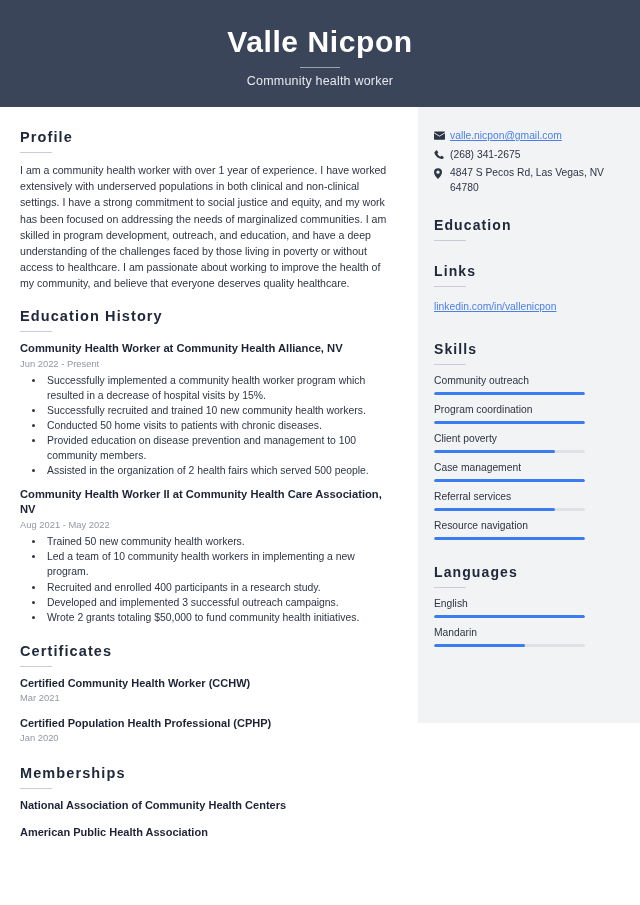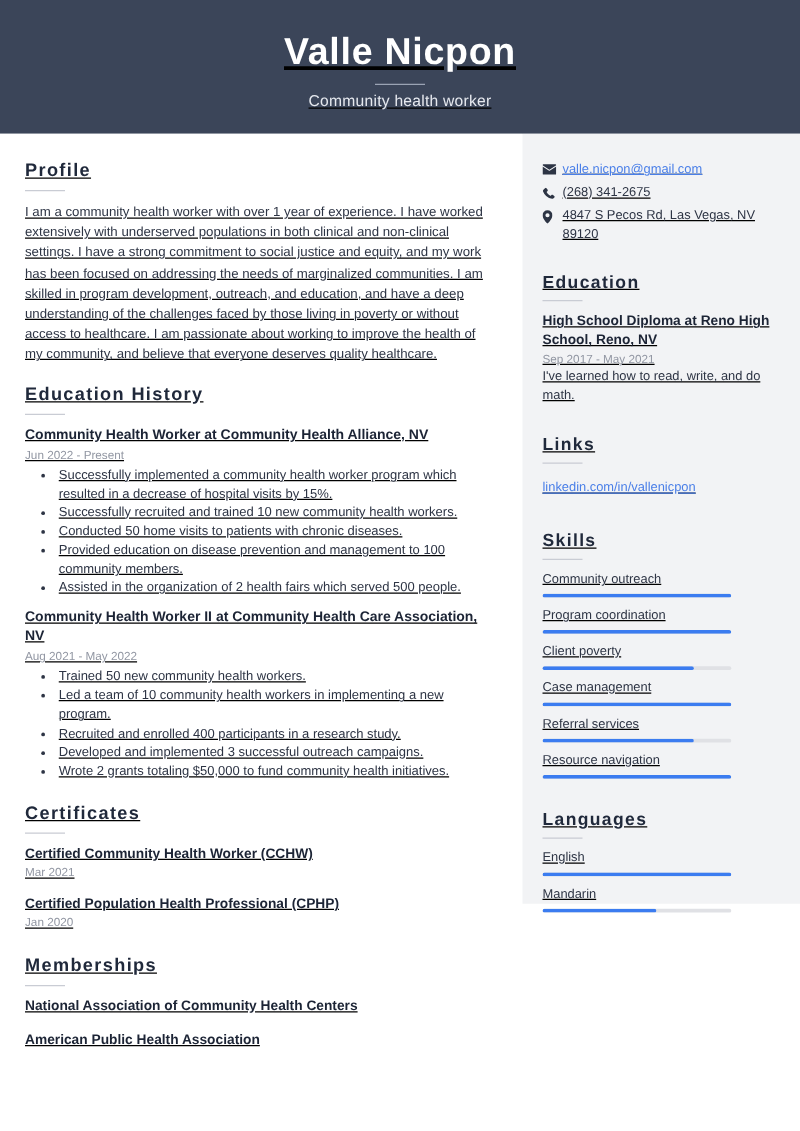--- a/index.html
+++ b/index.html
@@ -10,21 +10,20 @@
     background: #ffffff;
     font-family: "Liberation Sans", sans-serif;
   }
 
   .page {
     position: relative;
     width: 640px;
     height: 905px;
     background: #ffffff;
     overflow: hidden;
-    text-decoration: underline;
   }
 
   
   .header {
     height: 107px;
     background: #3b4559;
     display: flex;
     flex-direction: column;
     align-items: center;
     justify-content: center;
@@ -296,33 +295,28 @@
           </span>
           <span class="contact-text">(268) 341-2675</span>
         </div>
 
         <div class="contact-row">
           <span class="contact-icon">
             <svg width="8" height="11" viewBox="0 0 12 16">
               <path fill="currentColor" d="M6 0a6 6 0 0 0-6 6c0 4.2 5.3 9.5 5.5 9.7a.7.7 0 0 0 1 0C6.7 15.5 12 10.2 12 6a6 6 0 0 0-6-6zm0 8.5A2.5 2.5 0 1 1 6 3.5a2.5 2.5 0 0 1 0 5z"></path>
             </svg>
           </span>
-          <span class="contact-text">4847 S Pecos Rd, Las Vegas, NV 89120</span>
+          <span class="contact-text">4847 S Pecos Rd, Las Vegas, NV 64780</span>
         </div>
 
       </div>
 
       <div class="sec">
         <div class="sec-heading side">Education</div>
         <div class="sec-rule"></div>
-        <div>
-          <div class="edu-title">High School Diploma at Reno High School, Reno, NV</div>
-          <div class="edu-date">Sep 2017 - May 2021</div>
-          <div class="edu-desc">I've learned how to read, write, and do math.</div>
-        </div>
       </div>
 
       <div class="sec" style="margin-top:22px">
         <div class="sec-heading side">Links</div>
         <div class="sec-rule"></div>
         <a class="link-blue" href="#">linkedin.com/in/vallenicpon</a>
       </div>
 
       <div class="sec" style="margin-top:26px">
         <div class="sec-heading side">Skills</div>

